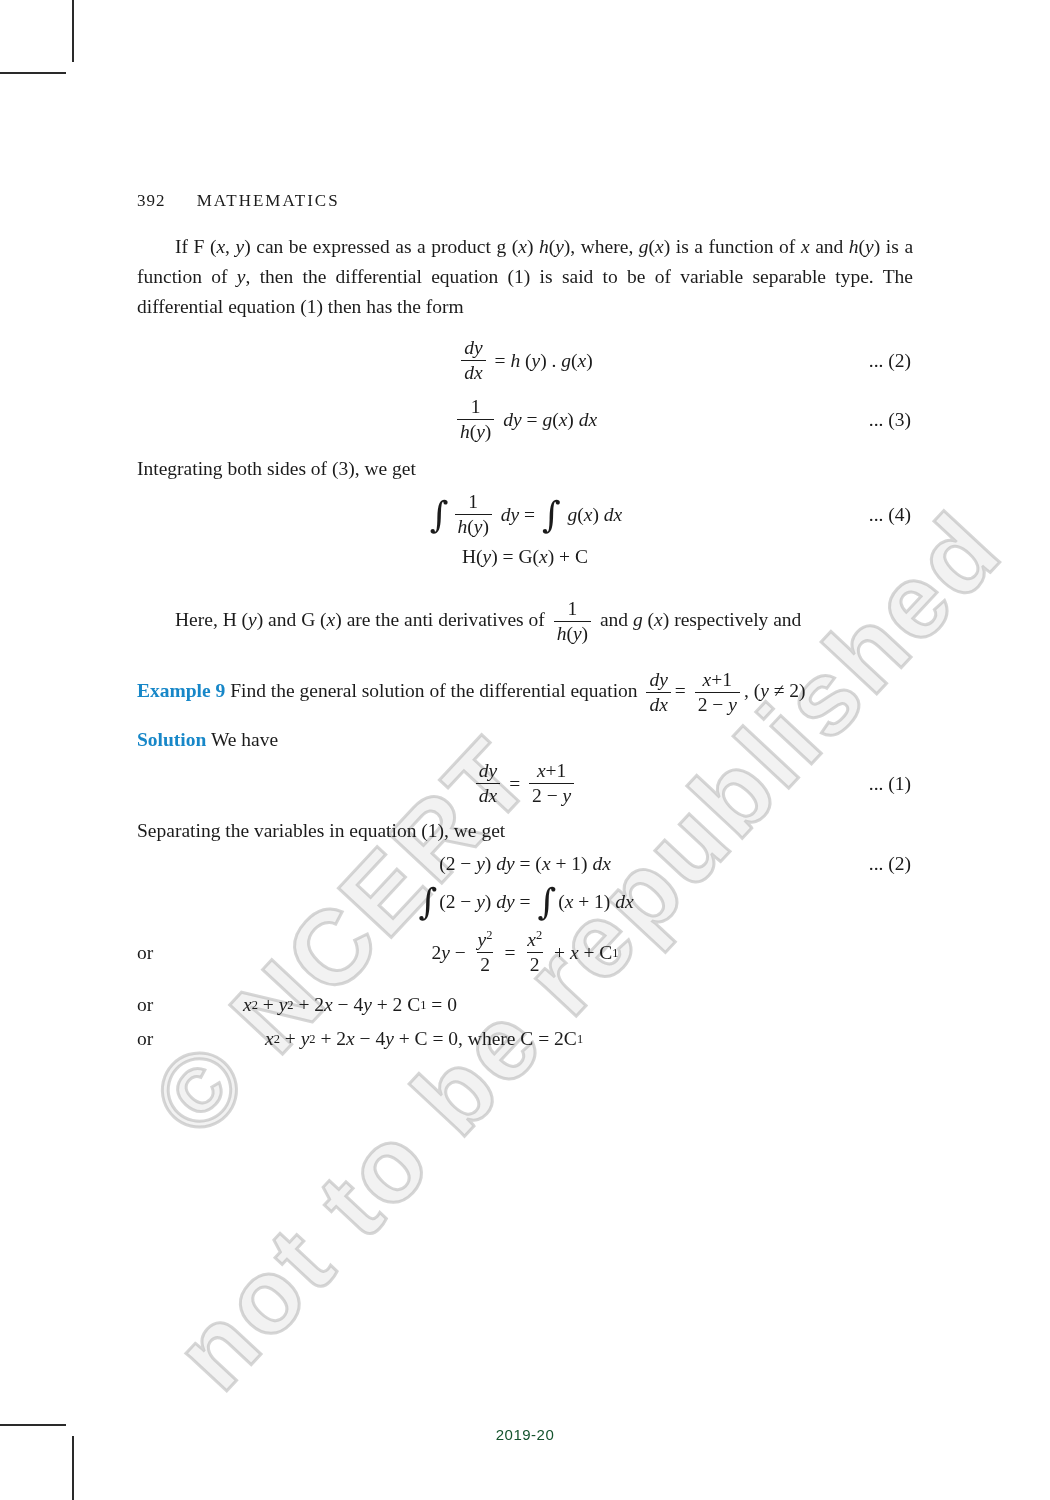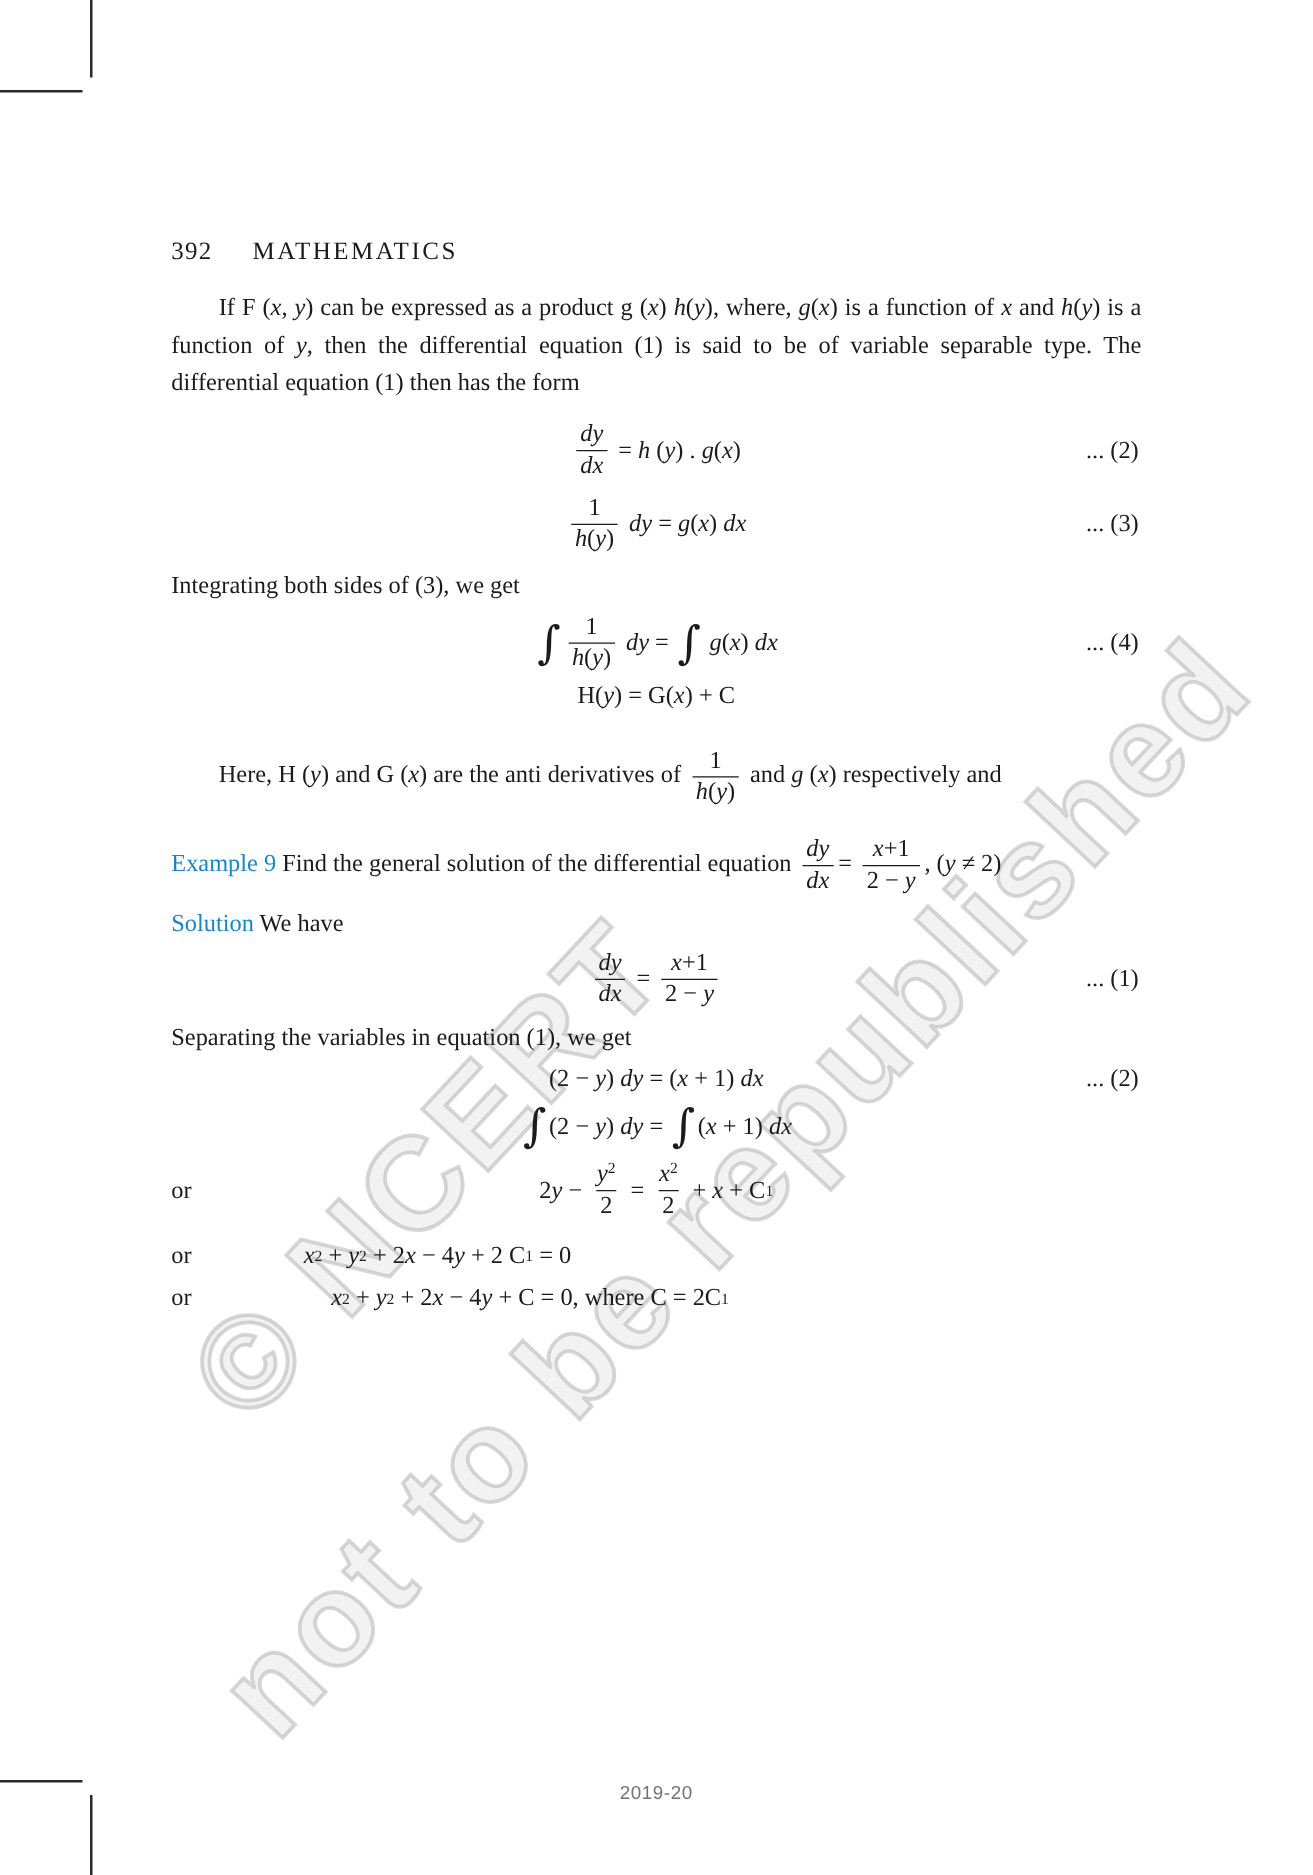--- a/index.html
+++ b/index.html
@@ -22,47 +22,47 @@
     color:rgba(195,195,195,0.22);
     -webkit-text-stroke:3px rgba(180,180,180,0.55);
   }
   .watermark .wline1{display:block;margin-left:170px;}
   .watermark .wline2{display:block;}
   
   .content{
     position:absolute;left:137px;top:186px;width:776px;z-index:1;
     font-size:19.5px;line-height:30px;
   }
-  .header{font-size:20px;letter-spacing:1px;margin-bottom:0;}
+  .header{font-size:17px;letter-spacing:1px;margin-bottom:0;}
   .header .pgnum{letter-spacing:1px;}
   .header .ptitle{margin-left:26px;letter-spacing:2px;}
   .block{position:relative;}
   .para{text-align:left;}
   .para.justify{text-align:justify;}
   .indent{text-indent:38px;}
   .nowrap{white-space:nowrap;}
   .it{font-style:italic;}
-  .blue{color:#1787c8;font-weight:normal;margin-top:12px;}
+  .blue{color:#1787c8;font-weight:bold;margin-top:12px;}
   .sup{font-size:64%;vertical-align:7px;line-height:0;}
   .sb{font-size:64%;vertical-align:-6px;line-height:0;}
   .integral{font-size:36px;line-height:0;vertical-align:middle;padding:0 2px;font-family:"DejaVu Serif", serif;}
   .frac{
     display:inline-flex;flex-direction:column;align-items:center;
     vertical-align:middle;line-height:24px;margin:0 4px;text-indent:0;
   }
   .frac .num,.frac .den{padding:0 3px;white-space:pre;}
   .frac .den{border-top:1.6px solid #1b1b1b;}
   .eq{display:flex;align-items:center;position:relative;min-height:32px;}
   .eqbody{flex:1;display:flex;justify-content:center;align-items:center;white-space:pre;}
   .eq.leftalign .eqbody{justify-content:flex-start;}
   .eqlabel{position:absolute;left:0;top:50%;transform:translateY(-50%);text-align:right;}
   .eqnum{position:absolute;right:2px;top:50%;transform:translateY(-50%);}
   .footer{
     position:absolute;left:0;top:1426px;width:100%;text-align:center;z-index:1;
-    font-family:"Liberation Sans", sans-serif;font-size:15px;color:#737373;letter-spacing:0.5px;
+    font-family:"Liberation Sans", sans-serif;font-size:15px;color:#14532d;letter-spacing:0.5px;
   }
 </style>
 </head>
 <body>
 
 <div class="crop tl-v"></div>
 <div class="crop tl-h"></div>
 <div class="crop bl-h"></div>
 <div class="crop bl-v"></div>
 

